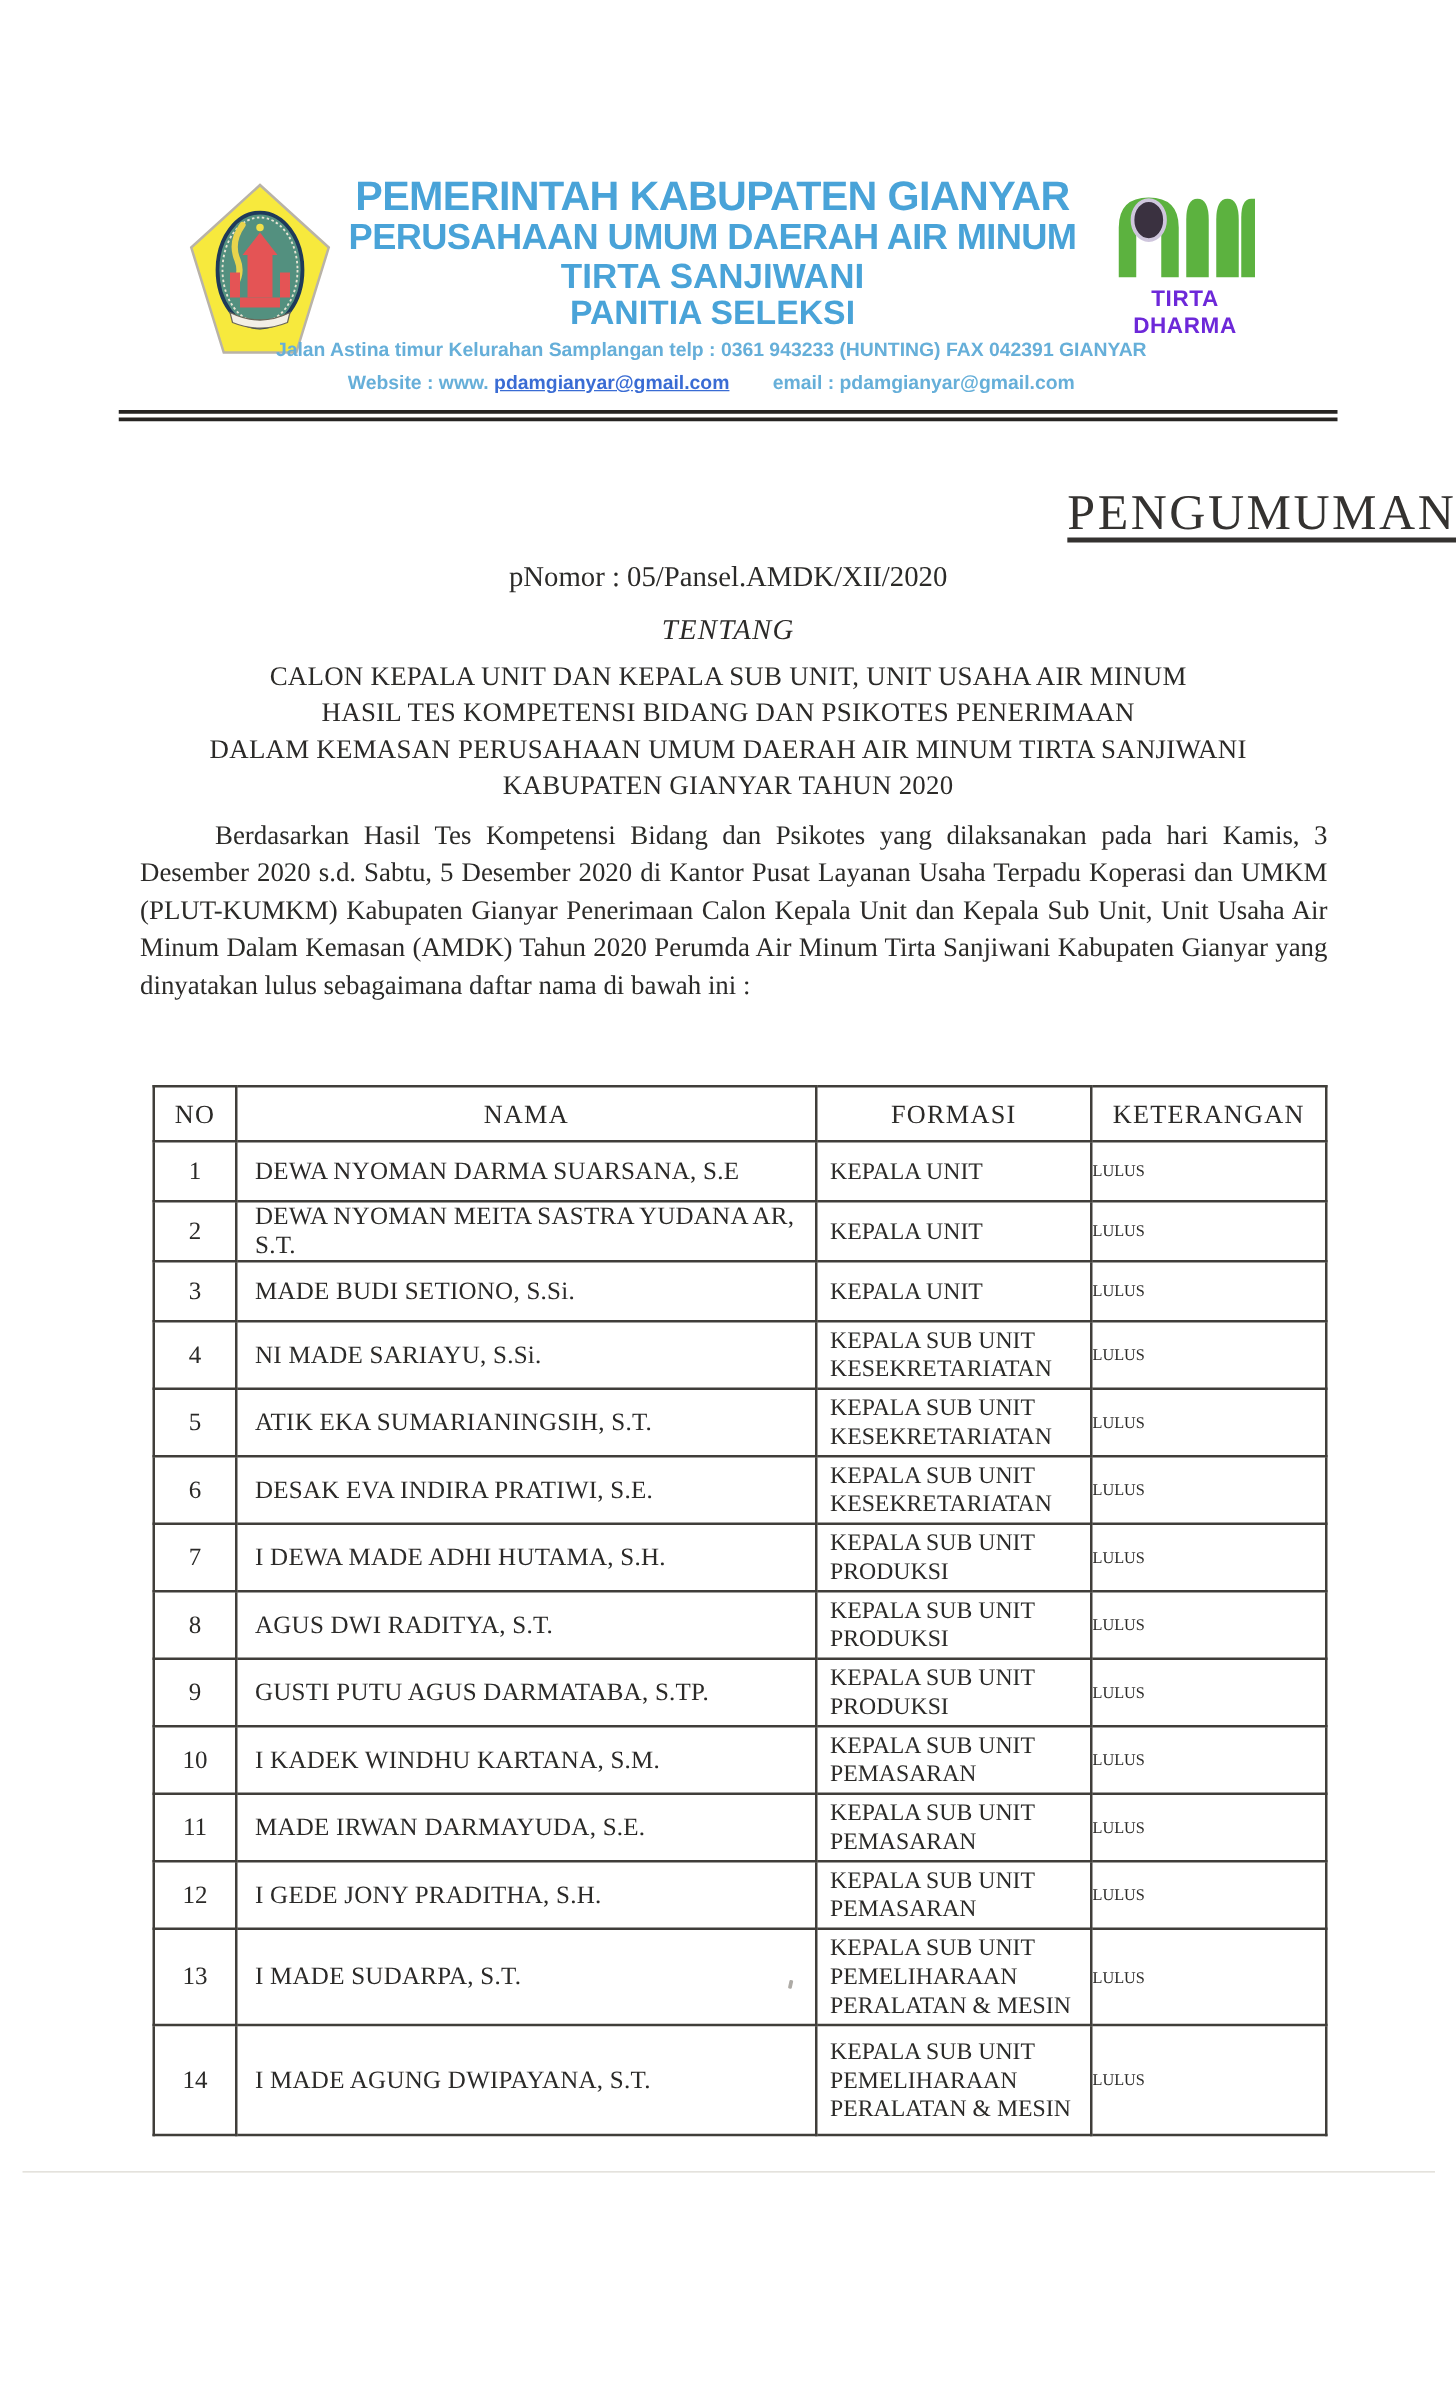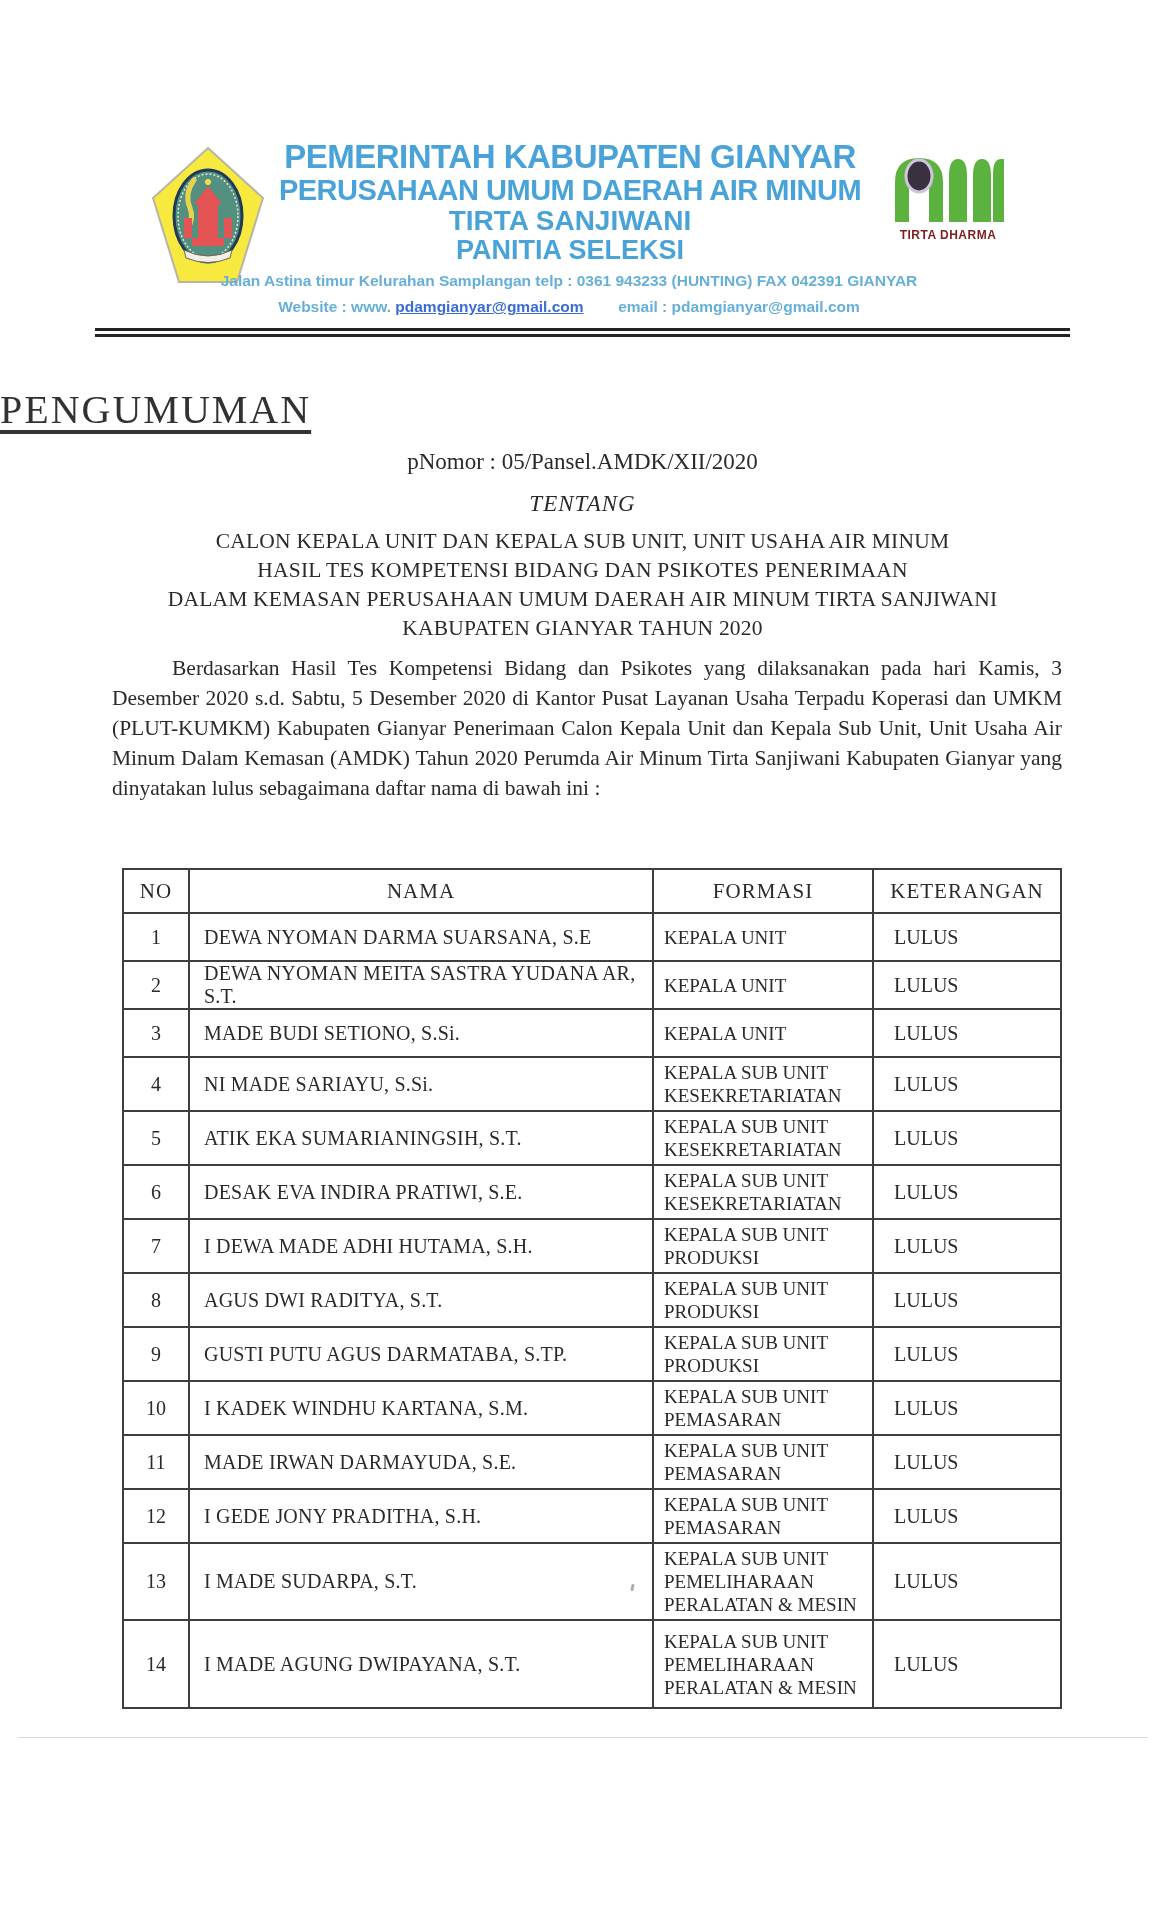--- a/index.html
+++ b/index.html
@@ -17,39 +17,39 @@
     left:230px; top:138px; width:680px; text-align:center;
     font-family:"Liberation Sans", sans-serif; font-weight:bold; color:#49a3d8;
   }
   .ht1 { font-size:33px; line-height:37px; letter-spacing:-0.5px; }
   .ht2 { font-size:29px; line-height:31px; letter-spacing:-0.5px; }
   .ht3 { font-size:28px; line-height:30px; }
   .ht4 { font-size:27px; line-height:29px; }
   .logo-right { left:888px; top:150px; width:120px; text-align:center; }
   .logo-caption {
     font-family:"Liberation Sans", sans-serif; font-weight:bold;
-    font-size:12px; letter-spacing:0.5px; color:#7f1d1d; margin-top:2px;
+    font-size:18px; letter-spacing:0.5px; color:#6d28d9; margin-top:2px;
   }
   .address {
     left:102px; top:268px; width:934px; text-align:center;
     font-family:"Liberation Sans", sans-serif; font-weight:bold;
     font-size:15.5px; line-height:26px; color:#66afd9;
   }
   .address a.mail-link {
     color:#3a6cd4; text-decoration:underline; font-weight:bold; cursor:pointer;
   }
   .addr-gap { display:inline-block; width:26px; }
   .double-rule {
     left:95px; top:328px; width:975px; height:9px;
     border-top:3px solid #262422; border-bottom:3px solid #262422;
   }
 
   
   .doc-title {
-    left:0; top:386px; width:1165px; text-align:left;
+    left:0; top:386px; width:1165px; text-align:right;
     font-size:40px; letter-spacing:2px; color:#343230;
     text-decoration:underline; text-underline-offset:7px;
   }
   .doc-number { left:0; top:449px; width:1165px; text-align:center; font-size:23px; }
   .doc-tentang { left:0; top:491px; width:1165px; text-align:center; font-size:23px; letter-spacing:1px;font-style:italic; }
   .subject {
     left:60px; top:527px; width:1045px; text-align:center;
     font-size:21.5px; line-height:29px; letter-spacing:0.2px;
   }
   .body-par {
@@ -70,21 +70,21 @@
     border:2px solid #403e3a; vertical-align:middle; overflow:hidden;
   }
   table.result th { height:44px; font-weight:normal; font-size:21px; letter-spacing:1px; text-align:center;border-radius:12px; }
   table.result tbody tr { height:48px; }
   table.result tbody tr:nth-child(n+4) { height:49px; }
   table.result tbody tr:nth-child(13) { height:70px; }
   table.result tbody tr:nth-child(14) { height:88px; }
   td.no { text-align:center; font-size:20px; }
   td.nama { font-size:20px; padding-left:14px; letter-spacing:0.2px; }
   td.formasi { font-size:19px; line-height:23px; padding:3px 4px 3px 10px; white-space:pre-line; }
-  td.ket { font-size:20px; padding-left:20px; }
+  td.ket { font-size:13px; padding-left:0; }
 
   
   .fold-line { left:18px; top:1737px; width:1130px; border-top:1px solid #dcd9d2; }
   .speck { left:631px; top:1584px; width:3px; height:7px; background:#8b8880; border-radius:1px; transform:rotate(12deg); opacity:.7; }
 </style>
 </head>
 <body>
 
 <div class="abs emblem-left">
   <svg width="116" height="138" viewBox="0 0 116 138">

